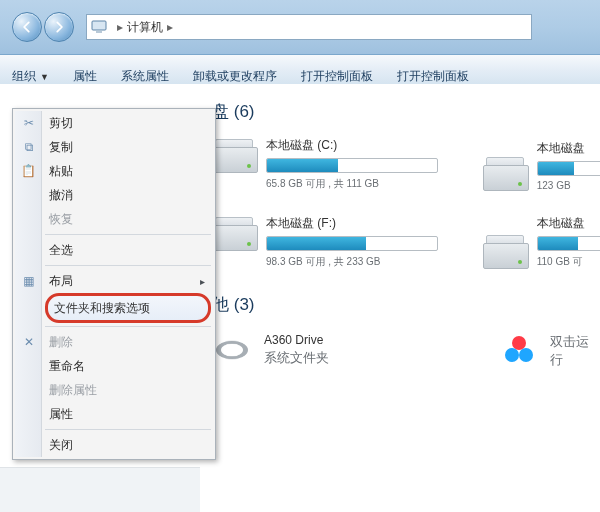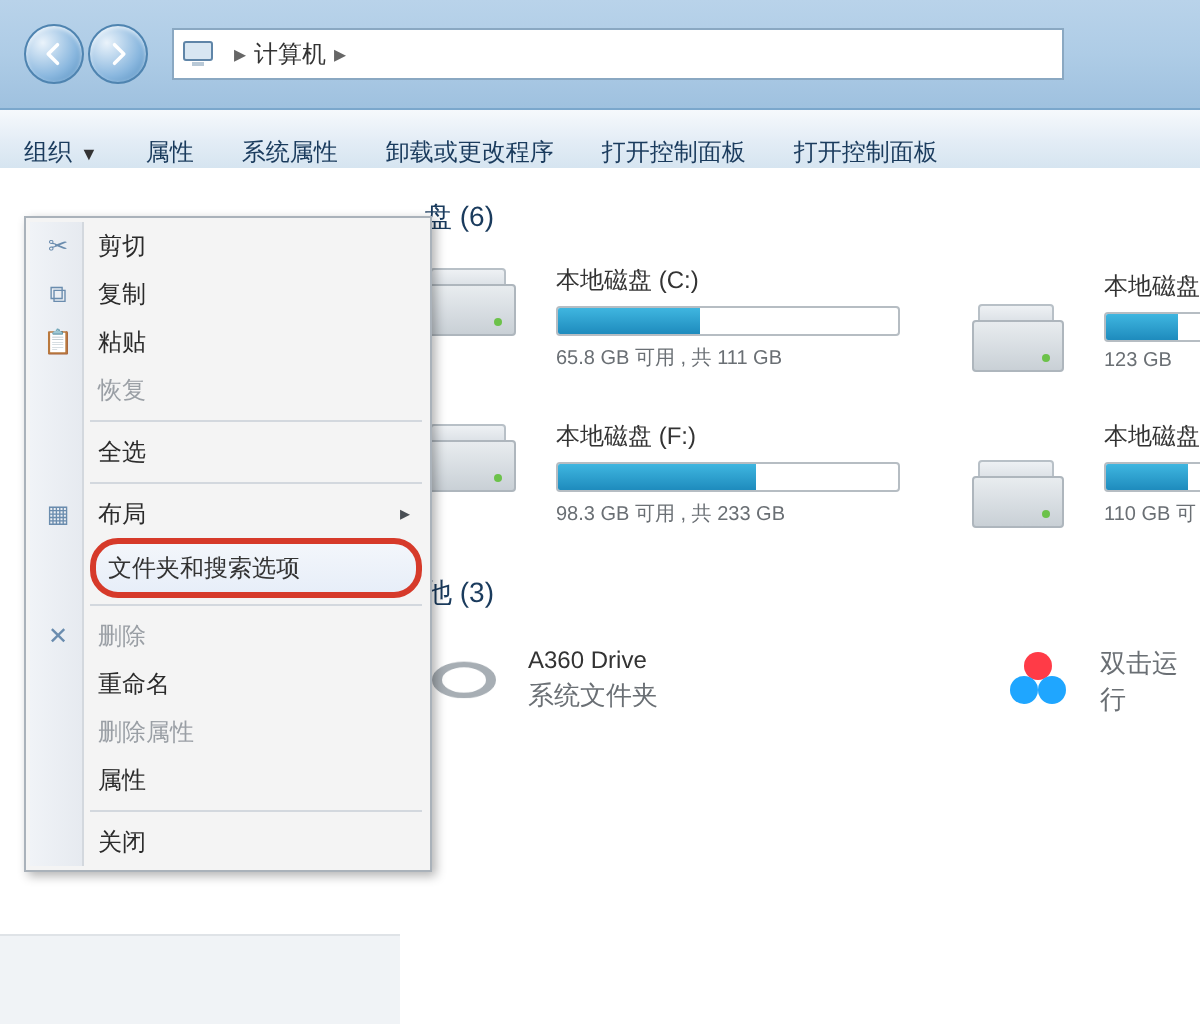--- a/index.html
+++ b/index.html
@@ -47,24 +47,24 @@
     font-size: 12px; color: #1a3b5d;
   }
   .tb-item { margin-right: 24px; cursor: default; display: flex; align-items: center; }
   .tb-item .drop { margin-left: 4px; font-size: 9px; color: #333; }
   .content {
     position: absolute;
     left: 200px; right: 0; top: 84px; bottom: 0;
     background: #fff;
     padding: 12px 0 0 12px;
   }
-  .section-head { font-size: 14px; color: #1a3b5d; margin: 4px 0 14px 0; }
+  .section-head { font-size: 17px; color: #1a3b5d; margin: 4px 0 14px 0; }
   .section-head .count { color: #1a3b5d; }
   .drive-row { display: flex; gap: 36px; margin-bottom: 24px; }
-  .drive { display: flex; gap: 22px; align-items: flex-start; width: 260px; }
+  .drive { display: flex; gap: 10px; align-items: flex-start; width: 260px; }
   .drive.narrow { width: 130px; overflow: hidden; align-items: flex-end; }
   .drive-icon {
     width: 44px; height: 36px; position: relative; flex: none;
   }
   .drive-icon .top {
     position: absolute; top: 2px; left: 3px; width: 36px; height: 10px;
     background: linear-gradient(#eef1f4,#d6dce2); border:1px solid #b8c0c7; border-radius: 2px 2px 0 0;
   }
   .drive-icon .body {
     position: absolute; bottom: 0; left: 0; width: 44px; height: 24px;
@@ -293,20 +293,23 @@
       <span>剪切</span>
     </div>
     <div class="menu-item">
       <span class="micon">⧉</span>
       <span>复制</span>
     </div>
     <div class="menu-item">
       <span class="micon">📋</span>
       <span>粘贴</span>
     </div>
+    <div class="menu-item">
+      <span>撤消</span>
+    </div>
     <div class="menu-item disabled">
       <span>恢复</span>
     </div>
     <div class="menu-sep"></div>
     <div class="menu-item">
       <span>全选</span>
     </div>
     <div class="menu-sep"></div>
     <div class="menu-item">
       <span class="micon">▦</span>

